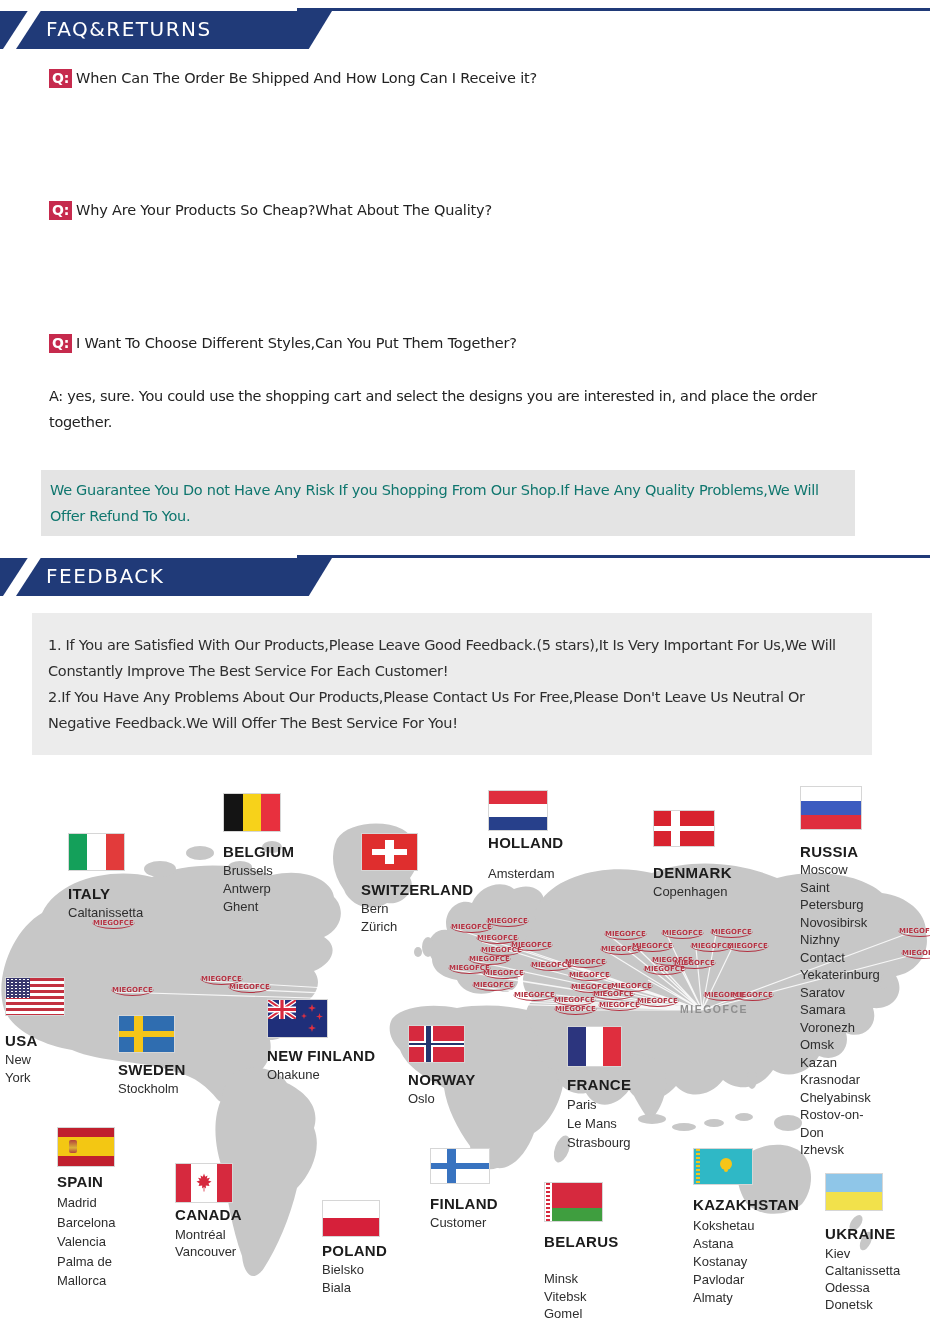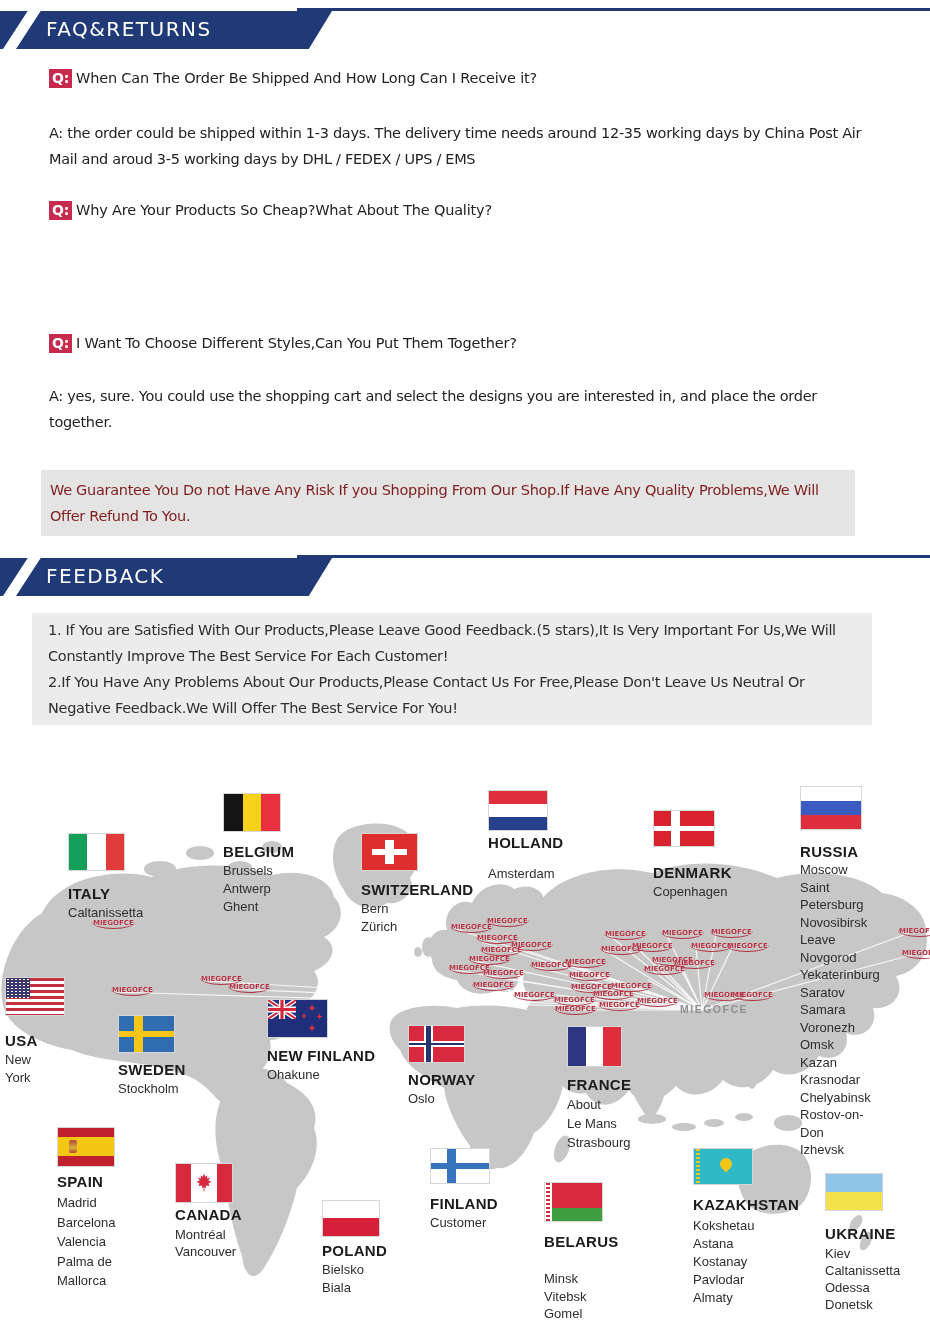--- a/index.html
+++ b/index.html
@@ -18,23 +18,23 @@
   .banner .title{position:absolute;left:46px;top:9px;color:#fff;font-size:20px;letter-spacing:1.5px;
                  font-weight:400;white-space:nowrap;}
 
   
   .qrow{position:absolute;left:49px;font-size:14.5px;letter-spacing:-0.2px;color:#222;white-space:nowrap;}
   .qbadge{display:inline-block;background:#c62a4d;color:#fff;font-size:14px;font-weight:700;
           padding:2px 3px 3px 3px;margin-right:4px;line-height:1;}
   .answer{position:absolute;left:49px;width:820px;font-size:14.5px;letter-spacing:-0.3px;
           line-height:26px;color:#222;}
   .graybox{position:absolute;box-sizing:border-box;font-size:14.5px;letter-spacing:-0.3px;
-           line-height:26px;color:#7f1d1d;}
+           line-height:26px;color:#0f766e;}
   .g1{left:41px;top:470px;width:814px;background:#e4e4e4;padding:7px 10px 7px 9px;}
-  .g2{left:32px;top:613px;width:840px;background:#ececec;padding:4px 16px;color:#2e2e2e;}
+  .g2{left:32px;top:613px;width:840px;background:#ececec;padding:19px 16px;color:#2e2e2e;}
 
   
   .map{position:absolute;left:0;top:777px;width:930px;height:545px;}
   .map svg.world{position:absolute;left:0;top:0;}
   .country{position:absolute;}
   .flag{position:absolute;left:0;box-sizing:border-box;border:1px solid #d6d6d6;overflow:hidden;}
   .cname{position:absolute;left:0;font-size:15px;font-weight:700;color:#1c1c1c;
          font-family:"Liberation Sans",sans-serif;white-space:nowrap;letter-spacing:.3px;}
   .cities{position:absolute;left:0;font-size:13px;color:#2e2e2e;
           font-family:"Liberation Sans",sans-serif;}
@@ -102,21 +102,20 @@
     <div class="topline"></div>
     <div class="accent"></div>
     <div class="body"></div>
     <div class="slash"></div>
     <div class="title">FAQ&amp;RETURNS</div>
   </div>
 
   <div class="qrow" style="top:69px">
     <span class="qbadge">Q:</span><span>When Can The Order Be Shipped And How Long Can I Receive it?</span>
   </div>
-  <div class="answer" style="top:120px">A: the order could be shipped within 1-3 days. The delivery time needs around 12-35 working days by China Post Air Mail and aroud 3-5 working days by DHL / FEDEX / UPS / EMS</div>
 
   <div class="qrow" style="top:201px">
     <span class="qbadge">Q:</span><span>Why Are Your Products So Cheap?What About The Quality?</span>
   </div>
 
   <div class="qrow" style="top:334px">
     <span class="qbadge">Q:</span><span>I Want To Choose Different Styles,Can You Put Them Together?</span>
   </div>
   <div class="answer" style="top:383px">A: yes, sure. You could use the shopping cart and select the designs you are interested in, and place the order together.</div>
 
@@ -258,21 +257,21 @@
       </div>
     </div>
 
     <div class="country" style="left:800px;top:9px">
       <div class="flag f-russia" style="width:62px;height:44px"></div>
       <div class="cname" style="top:57px">RUSSIA</div>
       <div class="cities" style="top:75px;line-height:17.5px">
         <span>Moscow</span>
         <span>Saint Petersburg</span>
         <span>Novosibirsk</span>
-        <span>Leave Novgorod</span>
+        <span>Nizhny Contact</span>
         <span>Yekaterinburg</span>
         <span>Saratov</span>
         <span>Samara</span>
         <span>Voronezh</span>
         <span>Omsk</span>
         <span>Kazan</span>
         <span>Krasnodar</span>
         <span>Chelyabinsk</span>
         <span>Rostov-on-Don</span>
         <span>Izhevsk</span>
@@ -331,21 +330,21 @@
       <div class="cname" style="top:46px">NORWAY</div>
       <div class="cities" style="top:65px;line-height:18px">
         <span>Oslo</span>
       </div>
     </div>
 
     <div class="country" style="left:567px;top:249px">
       <div class="flag f-france" style="width:55px;height:41px"></div>
       <div class="cname" style="top:50px">FRANCE</div>
       <div class="cities" style="top:69px;line-height:19px">
-        <span>About</span>
+        <span>Paris</span>
         <span>Le Mans</span>
         <span>Strasbourg</span>
       </div>
     </div>
 
     <div class="country" style="left:57px;top:350px">
       <div class="flag f-spain" style="width:58px;height:40px">
           <i class="emblem-es"></i>
         </div>
       <div class="cname" style="top:46px">SPAIN</div>

